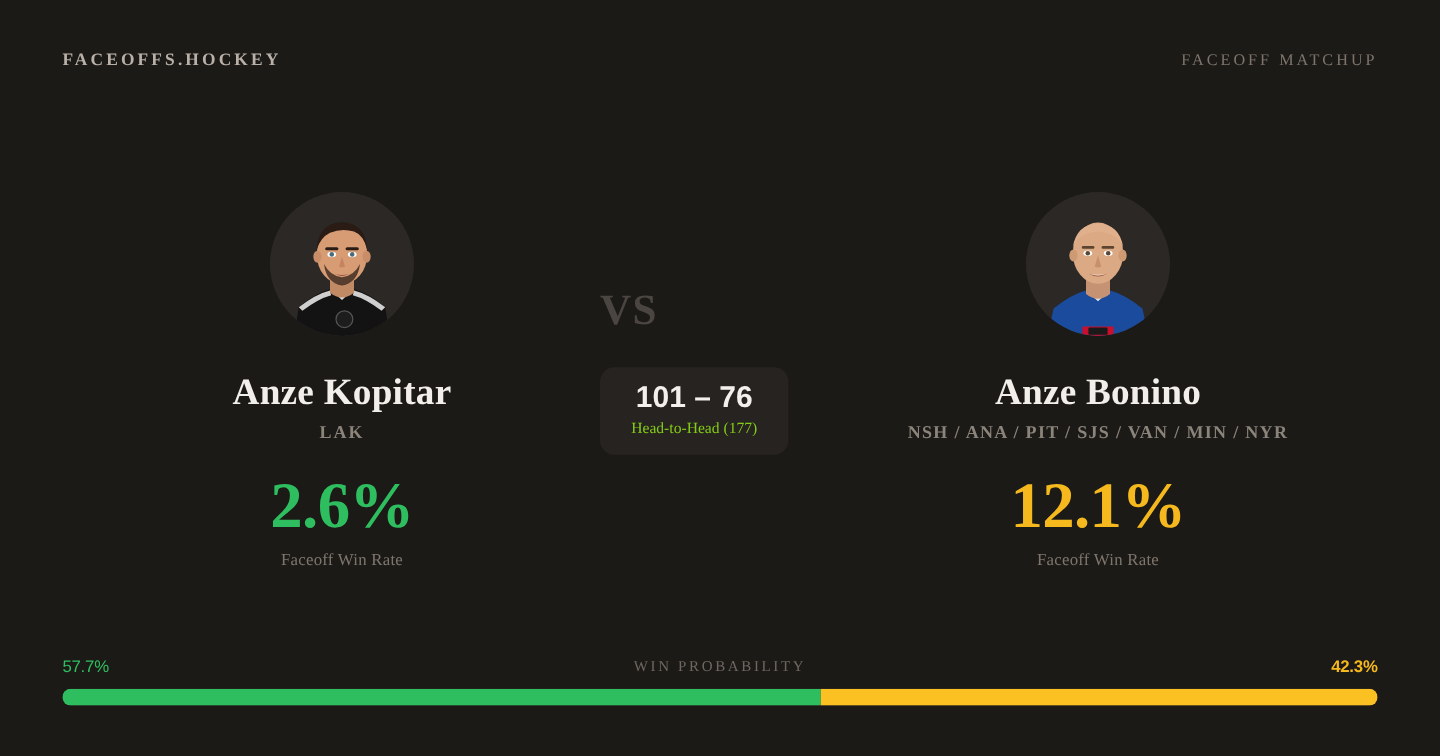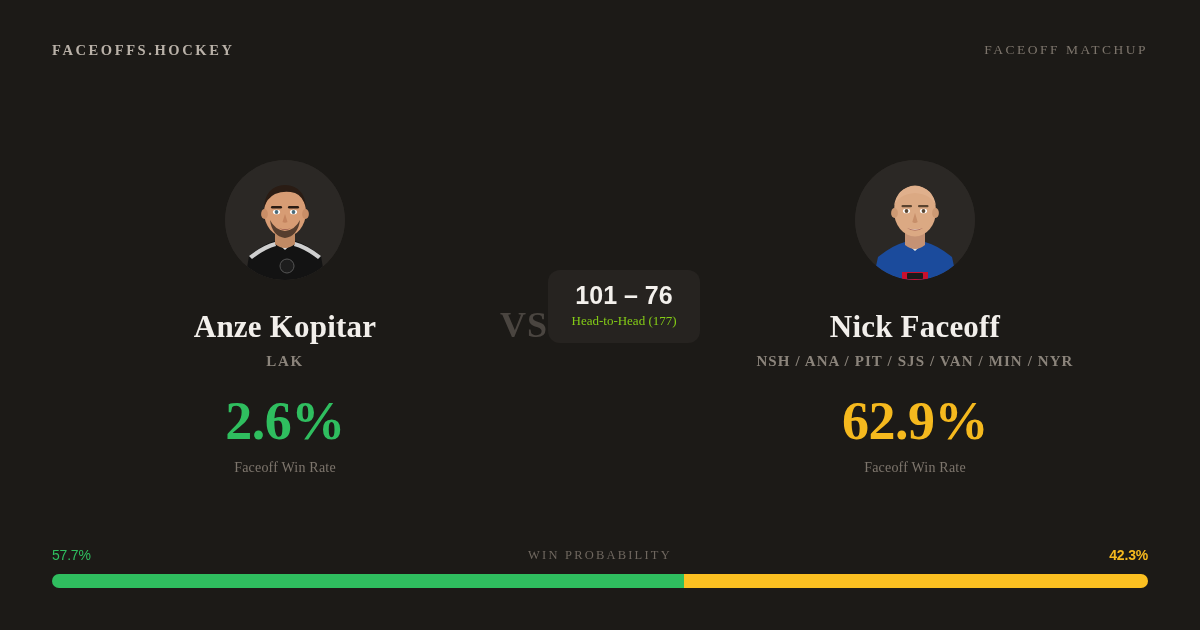--- a/index.html
+++ b/index.html
@@ -62,21 +62,21 @@
     letter-spacing:-0.5px;
   }
   .pct.green { color:#2fbe5f; }
   .pct.amber { color:#f5b91e; }
   .pct-caption {
     margin-top:12px; font-size:14px; color:#7e766d; letter-spacing:0.2px;
   }
 
   
   .center {
-    width:200px; display:flex; flex-direction:row; align-items:flex-end;
+    width:200px; display:flex; flex-direction:column; align-items:flex-start;
     padding-top:136px;
   }
   .vs {
     font-size:36px; font-weight:700; letter-spacing:1px;
     color:#4a4540; line-height:1;
   }
   .h2h-card {
     margin-top:30px;
     background:#262320; border-radius:12px;
     padding:13px 26px 14px;
@@ -216,23 +216,23 @@
           <circle cx="51.5" cy="51" r="1.9" fill="#5a4632"></circle>
           <circle cx="68.5" cy="51" r="1.9" fill="#5a4632"></circle>
 
           <path d="M60 53 L57.3 62 Q60 63.8 62.7 62 Z" fill="#c78f6a"></path>
 
           <path d="M52 68 Q60 73 68 68 Q60 71.5 52 68 Z" fill="#9c5750"></path>
           <path d="M53.5 68.4 Q60 70.5 66.5 68.4 Q60 69.6 53.5 68.4 Z" fill="#f0e2dc"></path>
         </g>
       </svg>
     </div>
-    <div class="player-name">Nick Faceoff</div>
+    <div class="player-name">Anze Bonino</div>
     <div class="player-teams">NSH / ANA / PIT / SJS / VAN / MIN / NYR</div>
-    <div class="pct amber">62.9%</div>
+    <div class="pct amber">12.1%</div>
     <div class="pct-caption">Faceoff Win Rate</div>
   </div>
 
 </div>
 
 <div class="winprob">
   <div class="wp-labels">
     <div class="wp-left">57.7%</div>
     <div class="wp-title">WIN PROBABILITY</div>
     <div class="wp-right">42.3%</div>

